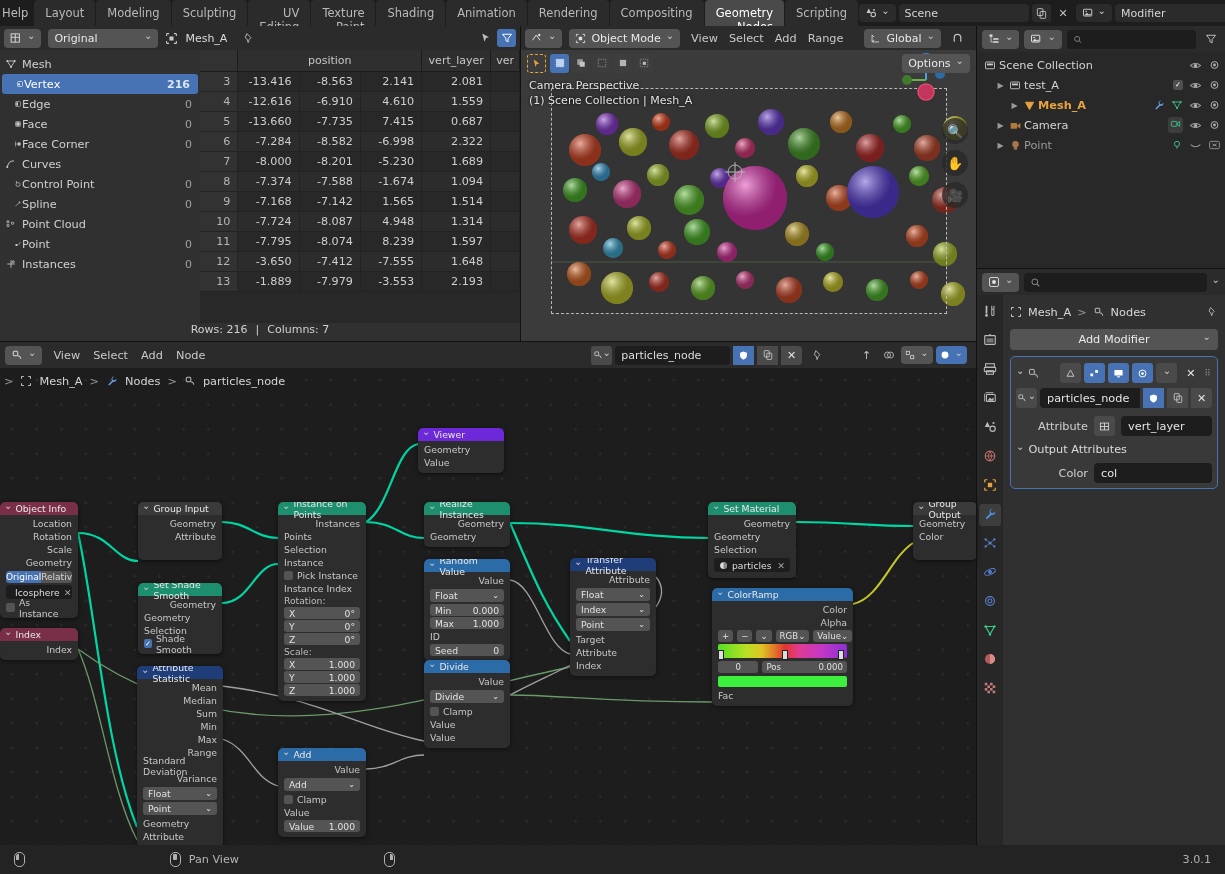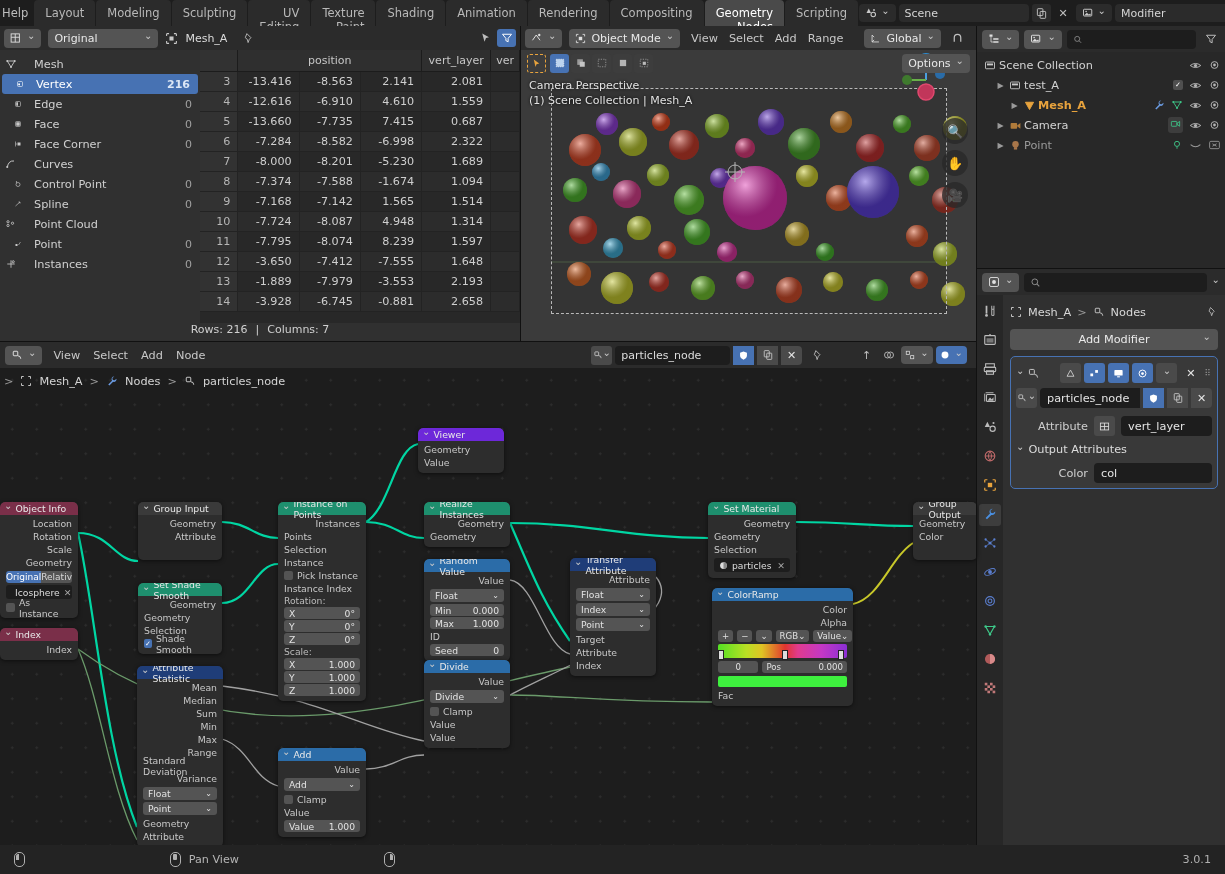--- a/index.html
+++ b/index.html
@@ -57,21 +57,21 @@
   }
   .chev::after { content: "⌄"; font-size: 10px; position: relative; top: -3px; color: #c9c9c9; }
 
   
   .spreadsheet { position: absolute; left: 0; top: 26px; width: 520px; height: 315px; background: #303030; }
   .ss-hdr { height: 24px; }
   .ss-body { position: absolute; left: 0; top: 24px; right: 0; bottom: 18px; display: flex; }
   .ss-tree { width: 200px; background: #303030; padding-top: 4px; }
   .ss-row {
     height: 20px; display: flex; align-items: center; color: #d0d0d0;
-    font-size: 11.3px; padding-right: 8px; gap: 12px;
+    font-size: 11.3px; padding-right: 8px;
   }
   .ss-row .lbl { flex: 1; }
   .ss-row .cnt { color: #a0a0a0; font-size: 11px; }
   .ss-row.sel { background: #4772b3; color: #ffffff; border-radius: 3px; margin: 0 2px; }
   .ss-row.sel .cnt { color: #dbe6f5; font-weight: bold; }
   .ss-ico { width: 22px; display: flex; justify-content: center; color: #c9c9c9; }
   .ss-indent { padding-left: 14px; }
 
   .ss-table { flex: 1; background: #282828; position: relative; overflow: hidden; }
   .sth { display: flex; height: 22px; background: #2f2f2f; border-bottom: 1px solid #1c1c1c; }
@@ -468,28 +468,20 @@
               <div class="c-val">-7.555</div>
               <div class="c-vl">1.648</div>
               <div class="c-last"></div>
             </div>
             <div class="strow">
               <div class="c-idx">13</div>
               <div class="c-val">-1.889</div>
               <div class="c-val">-7.979</div>
               <div class="c-val">-3.553</div>
               <div class="c-vl">2.193</div>
-              <div class="c-last"></div>
-            </div>
-            <div class="strow">
-              <div class="c-idx">14</div>
-              <div class="c-val">-3.928</div>
-              <div class="c-val">-6.745</div>
-              <div class="c-val">-0.881</div>
-              <div class="c-vl">2.658</div>
               <div class="c-last"></div>
             </div>
           </div>
       </div>
     </div>
     <div class="ss-foot">
       <span>Rows: 216</span>
       <span>|</span>
       <span>Columns: 7</span>
     </div>

